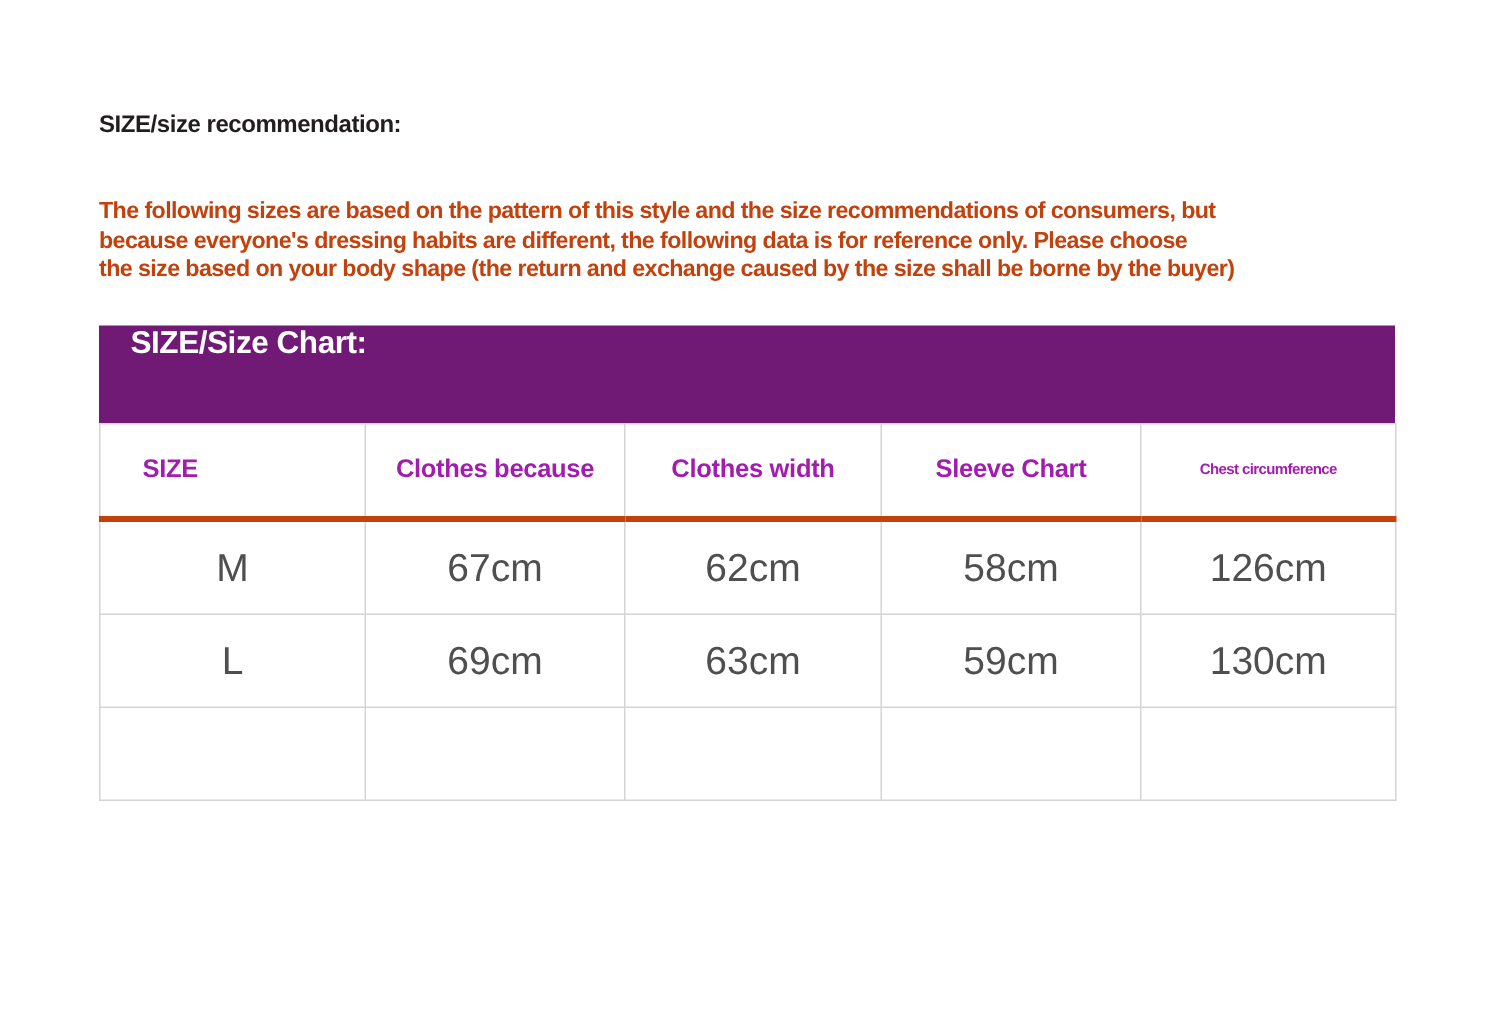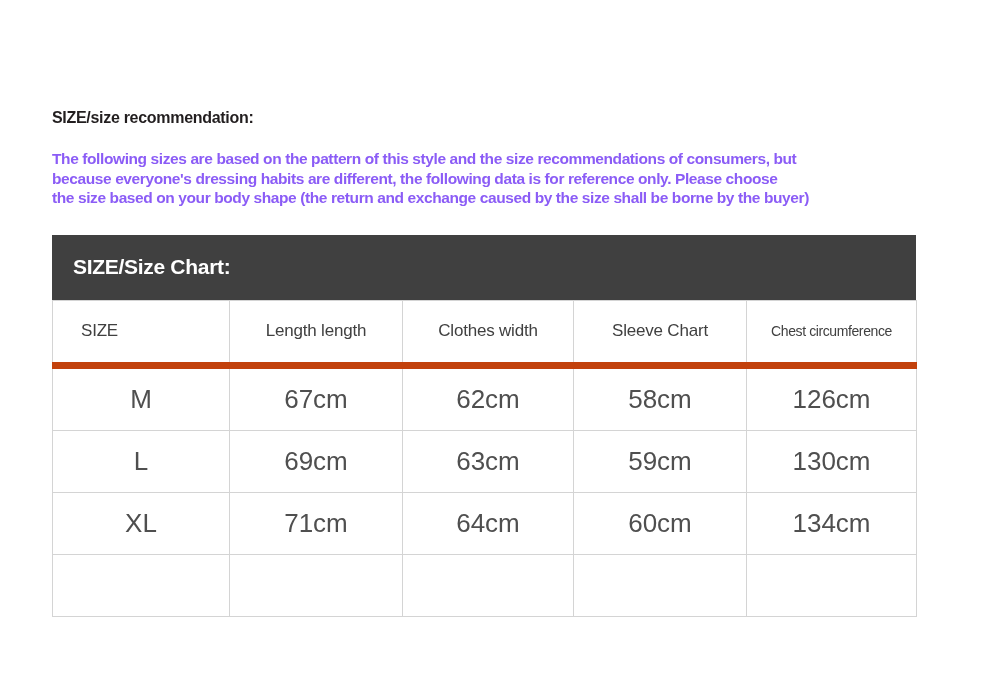--- a/index.html
+++ b/index.html
@@ -10,49 +10,48 @@
   }
   .page {
     position: relative;
     width: 1000px;
     height: 674px;
     background: #ffffff;
     overflow: hidden;
   }
   .content {
     position: absolute;
-    left: 52px;
+    left: 66px;
     top: 0;
     width: 866px;
-    padding-top: 110px;
+    padding-top: 76px;
   }
   .heading {
     margin: 0;
     font-size: 16px;
     line-height: 16px;
     font-weight: bold;
     color: #221e1f;
     letter-spacing: -0.3px;
   }
   .disclaimer {
-    margin-top: 23px;
+    margin-top: 39px;
     font-size: 15.5px;
     line-height: 19.5px;
     font-weight: bold;
-    color: #8b5cf6;
+    color: #c2410c;
     letter-spacing: -0.4px;
     white-space: pre;
   }
   .title-bar {
     margin-top: 27px;
     width: 864px;
     height: 65px;
-    background: #404040;
+    background: #701a75;
     display: flex;
-    align-items: center;
     box-sizing: border-box;
     padding-left: 21px;
   }
   .title-bar .title {
     color: #ffffff;
     font-size: 21px;
     font-weight: bold;
     letter-spacing: -0.3px;
   }
   table.size-table {
@@ -65,31 +64,31 @@
   table.size-table td {
     border: 1px solid #d4d4d4;
     height: 61px;
     padding: 0;
     text-align: center;
     vertical-align: middle;
     overflow: hidden;
   }
   table.size-table th {
     font-size: 17px;
-    font-weight: normal;
-    color: #404040;
+    font-weight: bold;
+    color: #a21caf;
     letter-spacing: -0.2px;
-    border-bottom: 7px solid #c2410c;
+    border-bottom: 4px solid #c2410c;
   }
   table.size-table th.col-size {
     text-align: left;
     padding-left: 28px;
   }
   table.size-table th.col-chest {
-    font-size: 14px;
+    font-size: 10px;
     letter-spacing: -0.4px;
   }
   table.size-table td {
     font-size: 26px;
     font-weight: 400;
     color: #4f4f4f;
   }
   tr.empty-row td {
     border-top: 1px solid #bcbcbc;
   }
@@ -114,48 +113,41 @@
       <colgroup>
         <col style="width:177px">
         <col style="width:173px">
         <col style="width:171px">
         <col style="width:173px">
         <col style="width:170px">
       </colgroup>
       <thead>
         <tr>
           <th class="col-size">SIZE</th>
-          <th>Length length</th>
+          <th>Clothes because</th>
           <th>Clothes width</th>
           <th>Sleeve Chart</th>
           <th class="col-chest">Chest circumference</th>
         </tr>
       </thead>
       <tbody>
         <tr>
           <td>M</td>
           <td>67cm</td>
           <td>62cm</td>
           <td>58cm</td>
           <td>126cm</td>
         </tr>
         <tr>
           <td>L</td>
           <td>69cm</td>
           <td>63cm</td>
           <td>59cm</td>
           <td>130cm</td>
         </tr>
-        <tr>
-          <td>XL</td>
-          <td>71cm</td>
-          <td>64cm</td>
-          <td>60cm</td>
-          <td>134cm</td>
-        </tr>
         <tr class="empty-row">
           <td></td>
           <td></td>
           <td></td>
           <td></td>
           <td></td>
         </tr>
       </tbody>
     </table>
 

